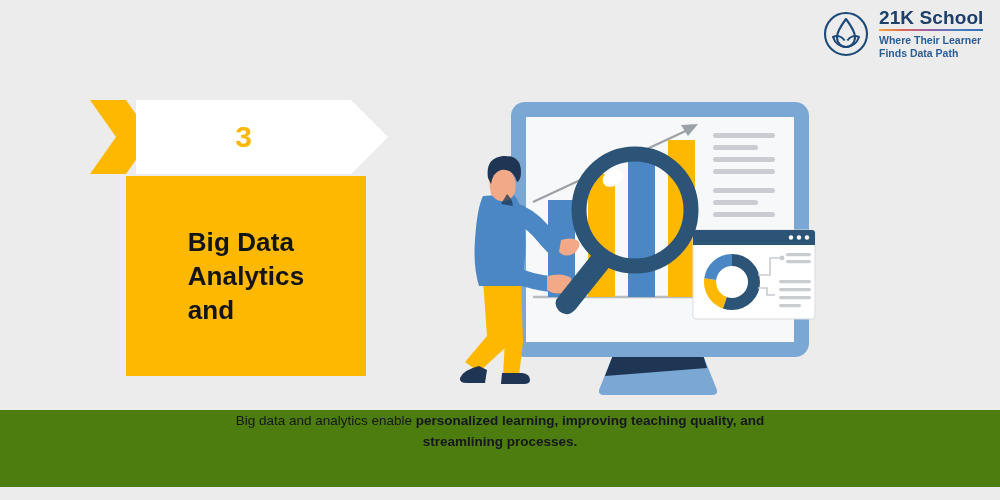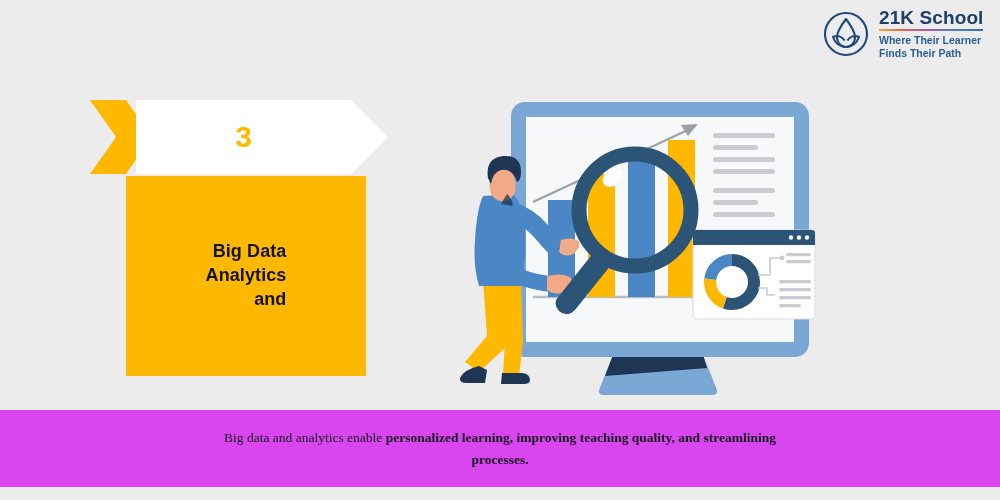--- a/index.html
+++ b/index.html
@@ -36,32 +36,32 @@
     color:#FFB800;font-size:30px;font-weight:bold;
   }
 
   
   .title-box{
     position:absolute;left:126px;top:176px;width:240px;height:200px;
     background:#FFB800;
     display:flex;align-items:center;justify-content:center;
   }
   .title-text{
-    color:#111418;font-size:18px;font-weight:bold;line-height:1.32;
-    text-align:right;letter-spacing:.1px;
+    color:#111418;font-size:26px;font-weight:bold;line-height:1.32;
+    text-align:left;letter-spacing:.1px;
   }
 
   
   .art{position:absolute;left:455px;top:90px;width:400px;height:310px;}
 
   
   .caption-bar{
     position:absolute;left:0;top:410px;width:1000px;height:77px;
-    background:#d946ef;
-    display:flex;align-items:center;justify-content:center;font-family:Liberation Serif, serif;
+    background:#4d7c0f;
+    display:flex;justify-content:center;
   }
   .caption-text{
     width:560px;text-align:center;color:#15181c;
     font-size:13.5px;line-height:1.58;font-weight:normal;
   }
   .caption-text b{font-weight:bold;}
 </style>
 </head>
 <body>
 
@@ -71,21 +71,21 @@
     <svg class="brand-mark" viewBox="0 0 48 48">
       <circle cx="24" cy="24" r="21" fill="none" stroke="#1d4a78" stroke-width="2.1"></circle>
       <path d="M24 9 C30 17 33 22 33 27 C33 33 29 37 24 37 C19 37 15 33 15 27 C15 22 18 17 24 9 Z" fill="none" stroke="#1d4a78" stroke-width="2.1" stroke-linejoin="round"></path>
       <path d="M24 37 C18 37 13 33 11 27 C15.5 25 20 26.5 22.6 30.5" fill="none" stroke="#1d4a78" stroke-width="2.1" stroke-linejoin="round"></path>
       <path d="M24 37 C30 37 35 33 37 27 C32.5 25 28 26.5 25.4 30.5" fill="none" stroke="#1d4a78" stroke-width="2.1" stroke-linejoin="round"></path>
     </svg>
     <div class="brand-text">
       <div class="brand-name">21K School</div>
       <div class="brand-rule"></div>
       <div class="brand-tag">Where Their Learner</div>
-      <div class="brand-tag">Finds Their Path</div>
+      <div class="brand-tag">Finds Data Path</div>
     </div>
   </div>
 
   <svg class="num-chevron" viewBox="0 0 62 74">
     <path d="M0 0 L36 0 L62 37 L36 74 L0 74 L26 37 Z" fill="#FFB800"></path>
   </svg>
 
   <svg class="num-banner" viewBox="0 0 252 74">
     <path d="M0 0 L215 0 L252 37 L215 74 L0 74 Z" fill="#ffffff"></path>
   </svg>

